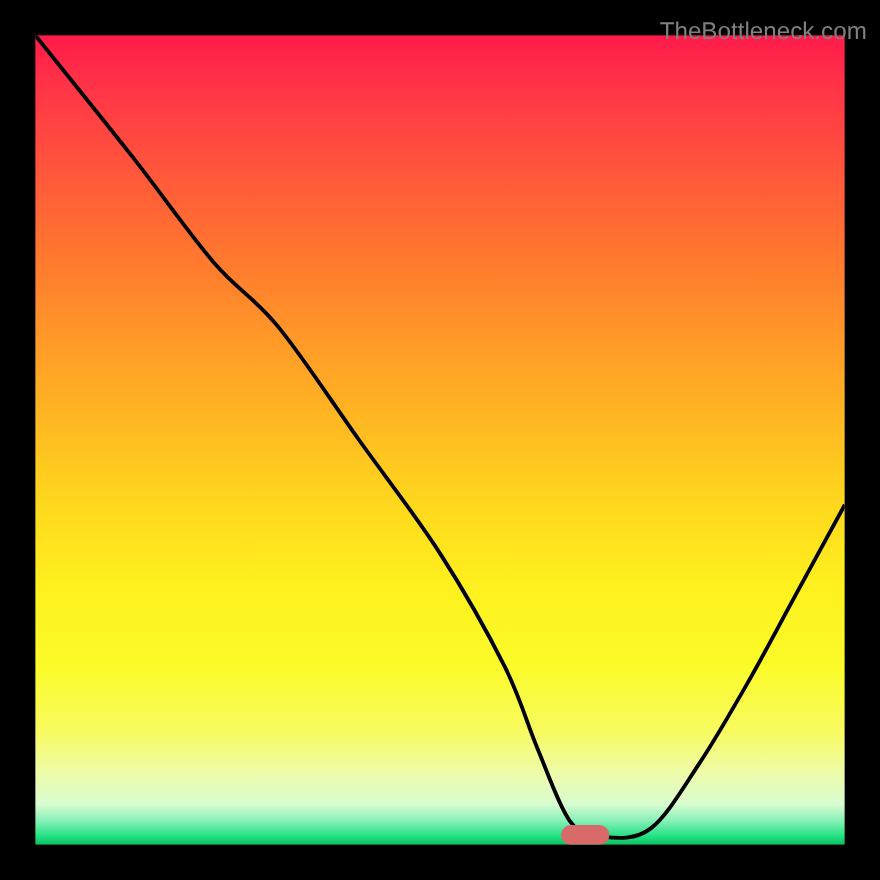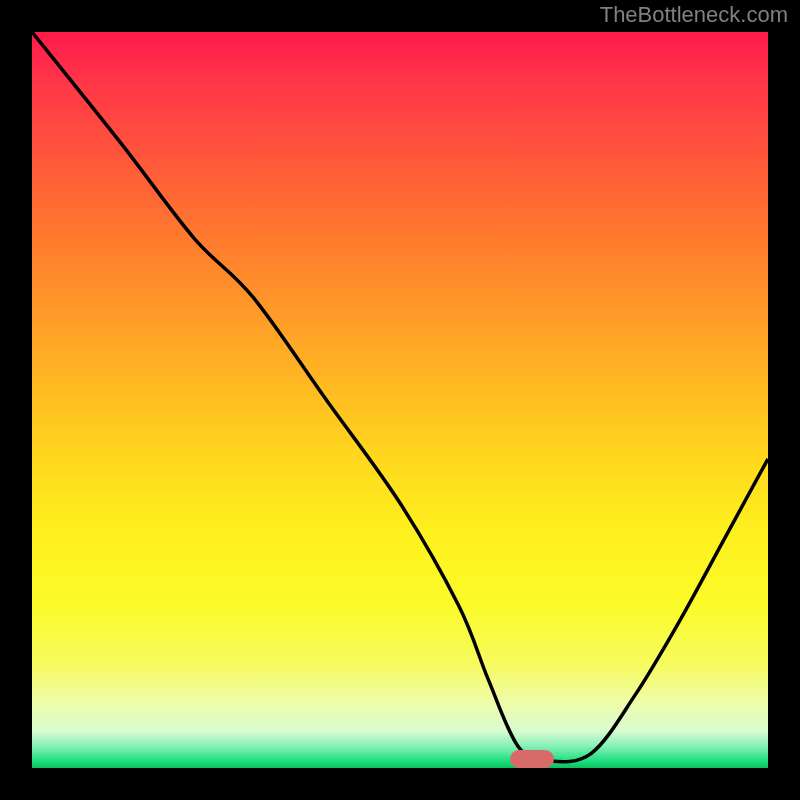--- a/index.html
+++ b/index.html
@@ -6,21 +6,21 @@
     margin: 0;
     padding: 0;
     width: 800px;
     height: 800px;
     background: #000;
     position: relative;
     font-family: Arial, sans-serif;
   }
   .watermark {
     position: absolute;
-    top: 2px;
+    top: 15px;
     right: 12px;
     color: #808080;
     font-size: 22px;
     font-weight: 500;
     z-index: 10;
   }
   .plot-area {
     position: absolute;
     left: 32px;
     top: 32px;

